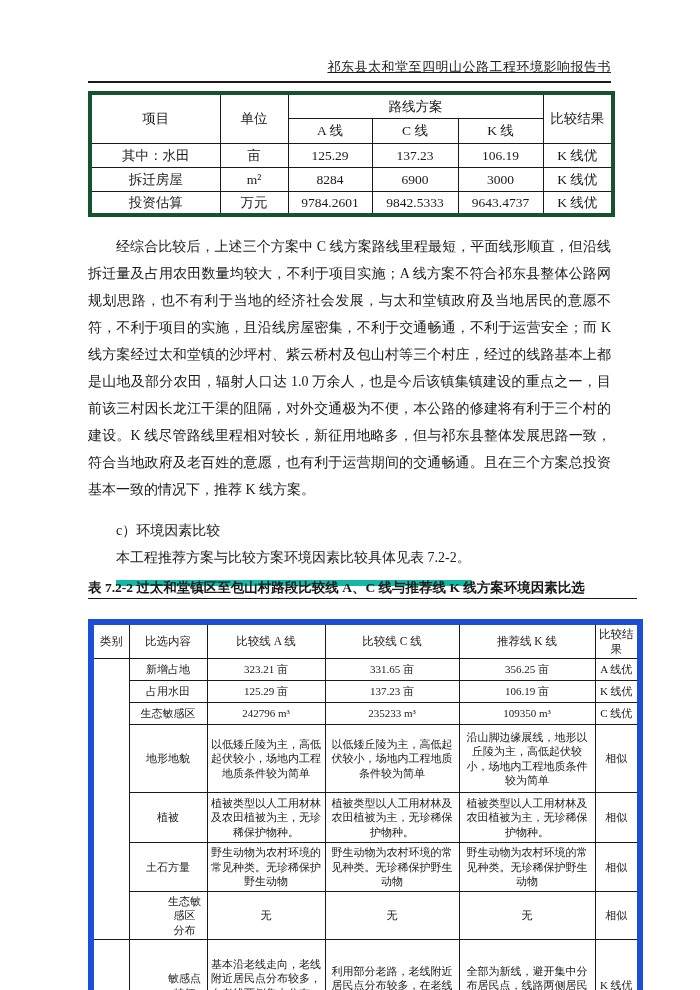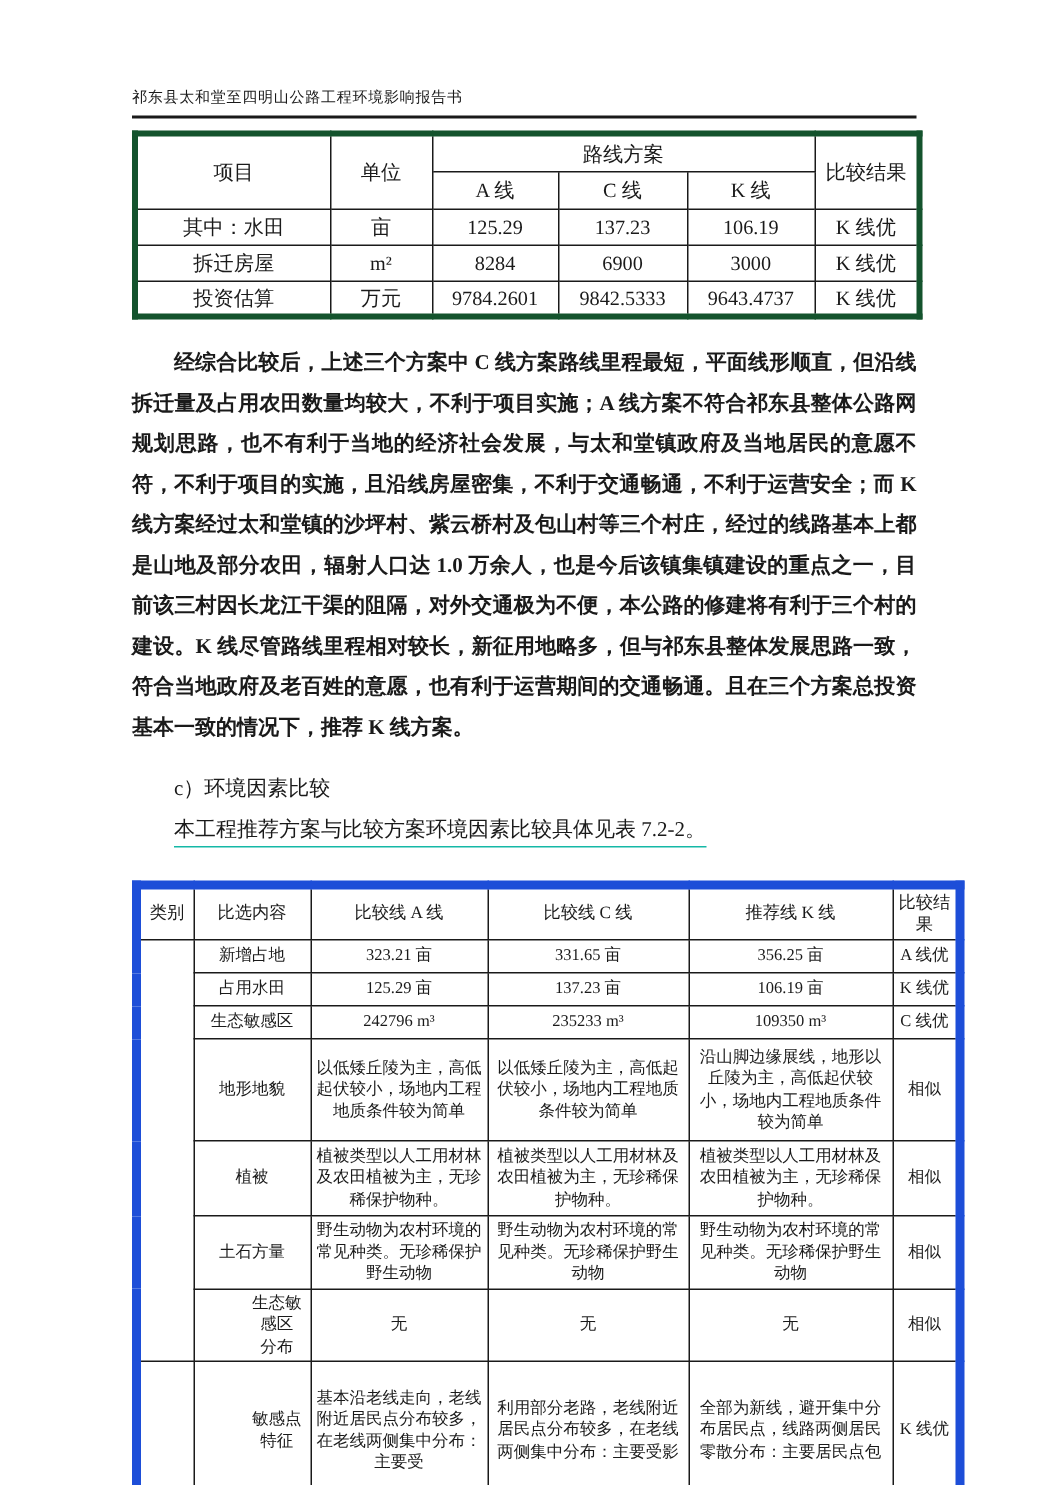--- a/index.html
+++ b/index.html
@@ -10,24 +10,26 @@
     color: #1a1a1a;
     font-family: "Liberation Serif", "DejaVu Serif", serif;
     position: relative;
     overflow: hidden;
   }
   .page { padding: 58px 0 0 88px; }
 
   
   .doc-header {
     width: 523px;
-    font-size: 10px;
+    text-align: right;
+    font-size: 13px;
     letter-spacing: 0.5px;
     padding-bottom: 5px;
     border-bottom: 2px solid #1a1a1a;
+    text-decoration: underline;
   }
 
   
   table { border-collapse: collapse; table-layout: fixed; }
   td {
     border: 1px solid #1a1a1a;
     text-align: center;
     vertical-align: middle;
     padding: 1px 3px;
     overflow: hidden;
@@ -44,35 +46,34 @@
   .table1 tr.hdr td { height: 25px; }
 
   
   .para {
     width: 523px;
     margin-top: 16px;
     font-size: 14px;
     line-height: 27px;
     text-align: justify;
     text-indent: 28px;
-    font-weight: bold;
   }
   .subheading {
     width: 523px;
     font-size: 14px;
     line-height: 27px;
     text-indent: 28px;
   }
   .table-ref {
     width: 523px;
     font-size: 14px;
     line-height: 27px;
     text-indent: 28px;
   }
-  .table-ref .u { border-bottom: 1px solid #14b8a6; padding-bottom: 3px; }
+  .table-ref .u { border-bottom: 6px solid #14b8a6; padding-bottom: 15px; }
 
   
   .t2-caption {
     width: 549px;
     margin-top: 7px;
     font-size: 13.5px;
     font-weight: bold;
     line-height: 19px;
   }
   .t2-caption .u { border-bottom: 1.5px solid #1a1a1a; padding-bottom: 1px; display: inline-block; width: 100%; }
@@ -159,20 +160,23 @@
     </table>
 
   <p class="para">经综合比较后，上述三个方案中 C 线方案路线里程最短，平面线形顺直，但沿线拆迁量及占用农田数量均较大，不利于项目实施；A 线方案不符合祁东县整体公路网规划思路，也不有利于当地的经济社会发展，与太和堂镇政府及当地居民的意愿不符，不利于项目的实施，且沿线房屋密集，不利于交通畅通，不利于运营安全；而 K 线方案经过太和堂镇的沙坪村、紫云桥村及包山村等三个村庄，经过的线路基本上都是山地及部分农田，辐射人口达 1.0 万余人，也是今后该镇集镇建设的重点之一，目前该三村因长龙江干渠的阻隔，对外交通极为不便，本公路的修建将有利于三个村的建设。K 线尽管路线里程相对较长，新征用地略多，但与祁东县整体发展思路一致，符合当地政府及老百姓的意愿，也有利于运营期间的交通畅通。且在三个方案总投资基本一致的情况下，推荐 K 线方案。</p>
 
   <div class="subheading">c）环境因素比较</div>
 
   <div class="table-ref">
     <span class="u">本工程推荐方案与比较方案环境因素比较具体见表 7.2-2。</span>
   </div>
 
+  <div class="t2-caption">
+    <span class="u">表 7.2-2  过太和堂镇区至包山村路段比较线 A、C 线与推荐线 K 线方案环境因素比选</span>
+  </div>
 
   <table class="table2">
     <colgroup>
       <col style="width:38px">
         <col style="width:78px">
         <col style="width:118px">
       <col style="width:134px">
         <col style="width:136px">
         <col style="width:45px">
     </colgroup>

